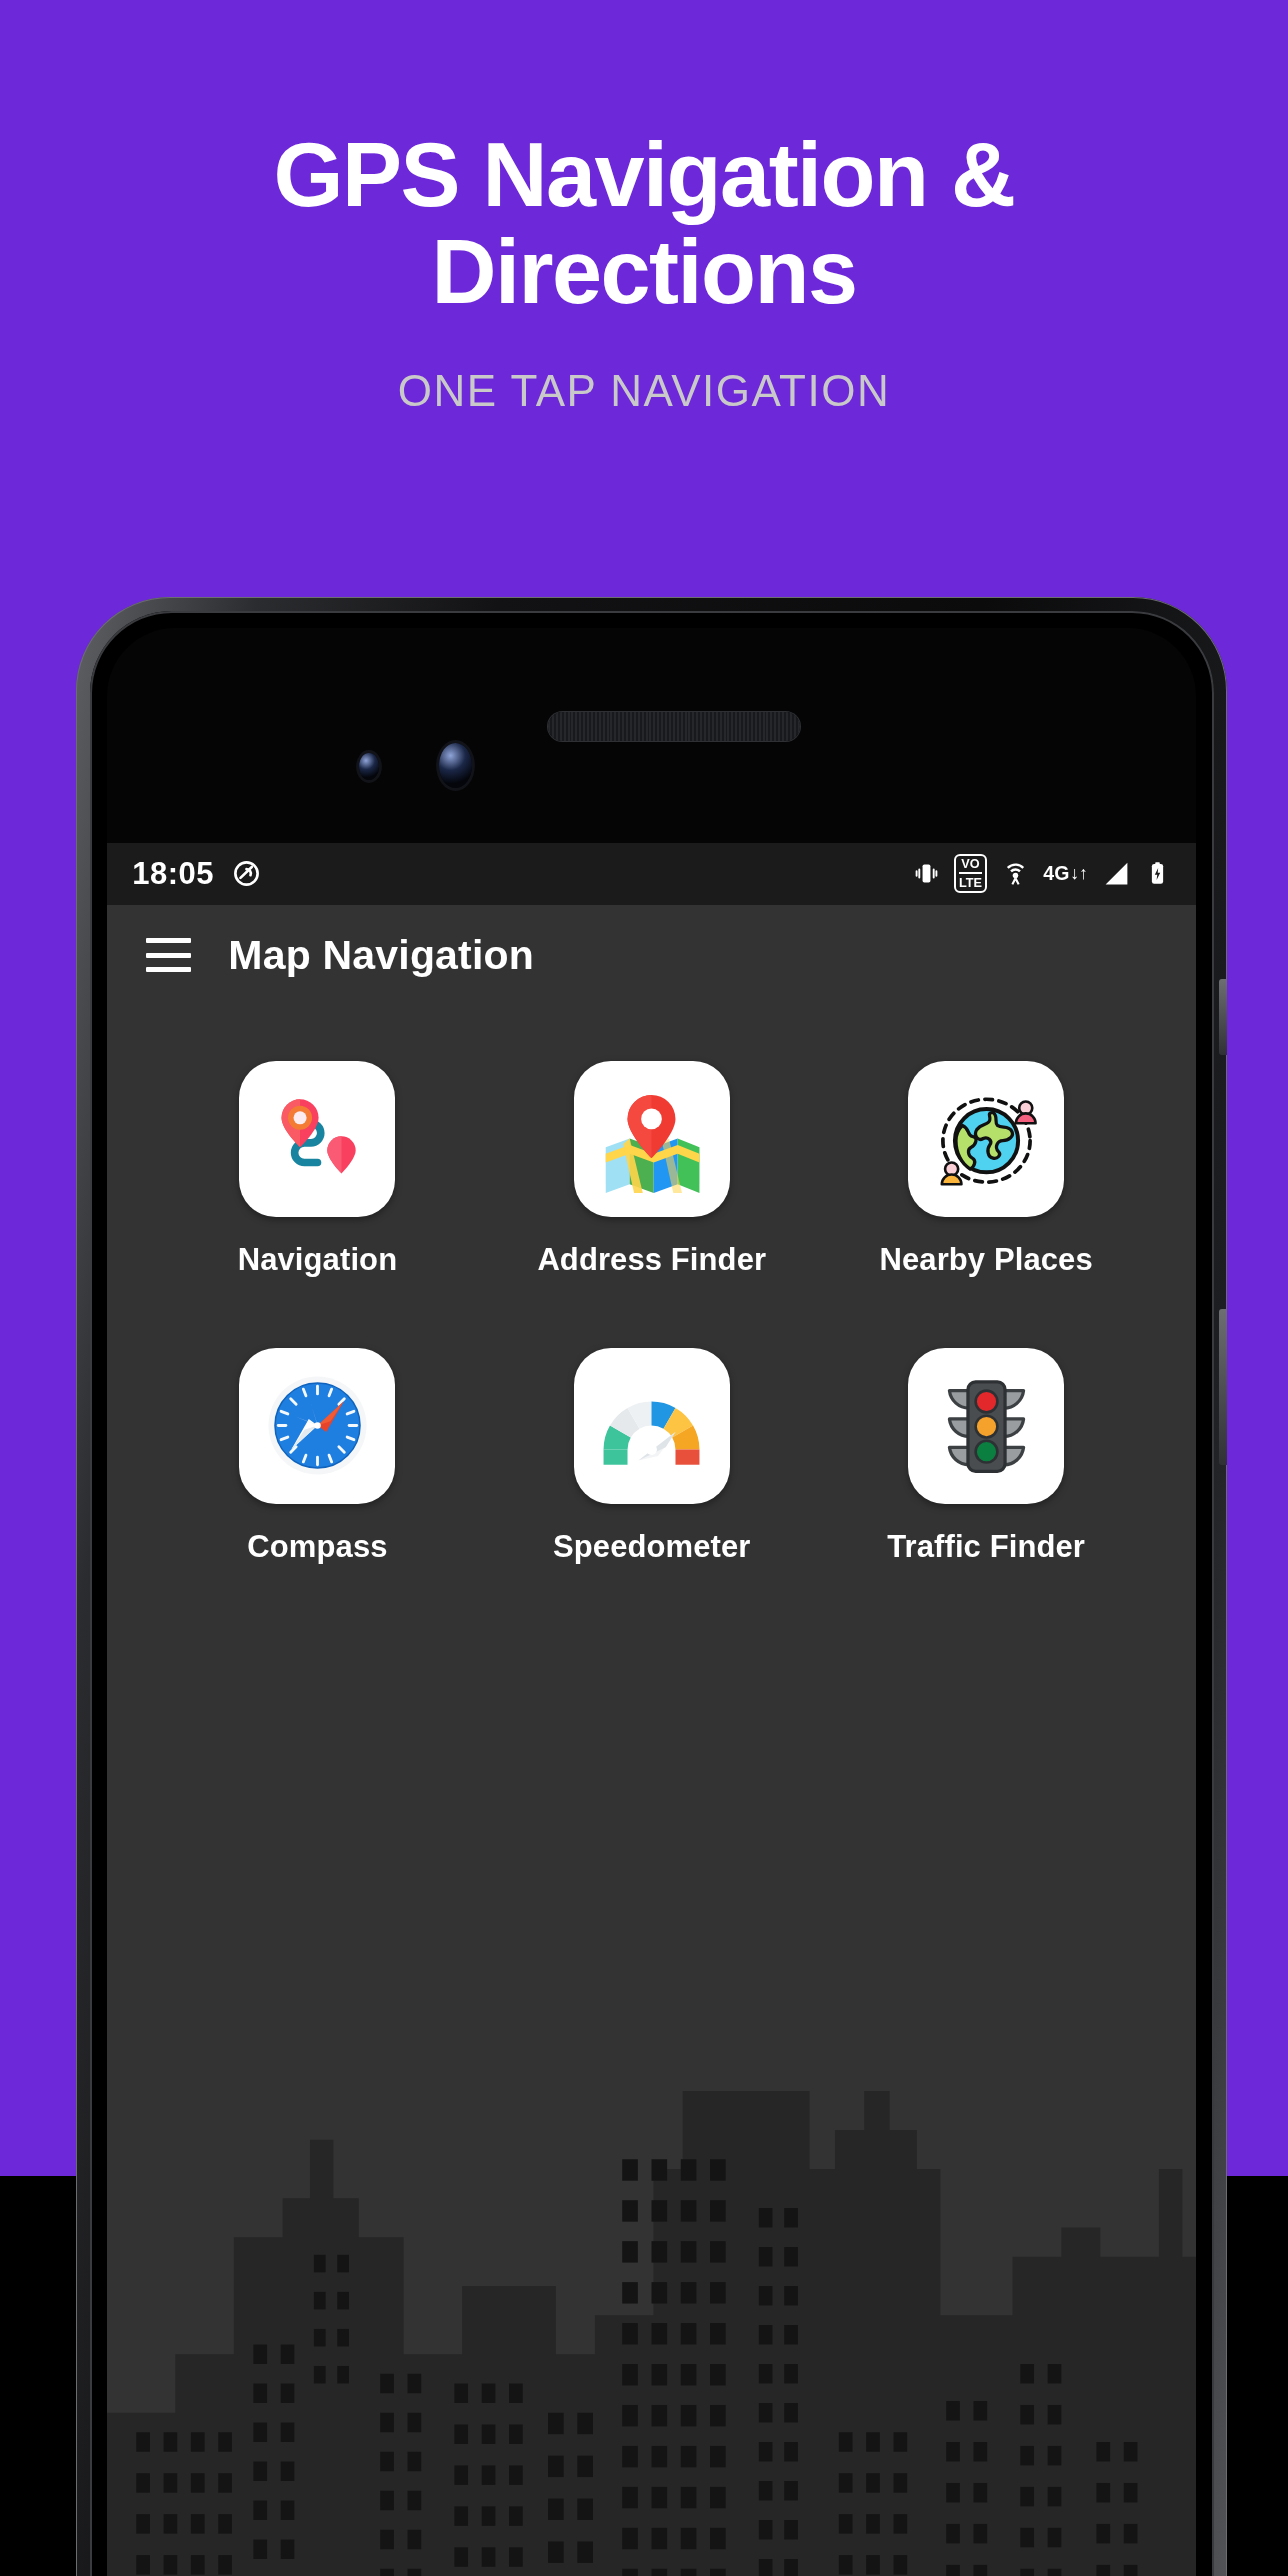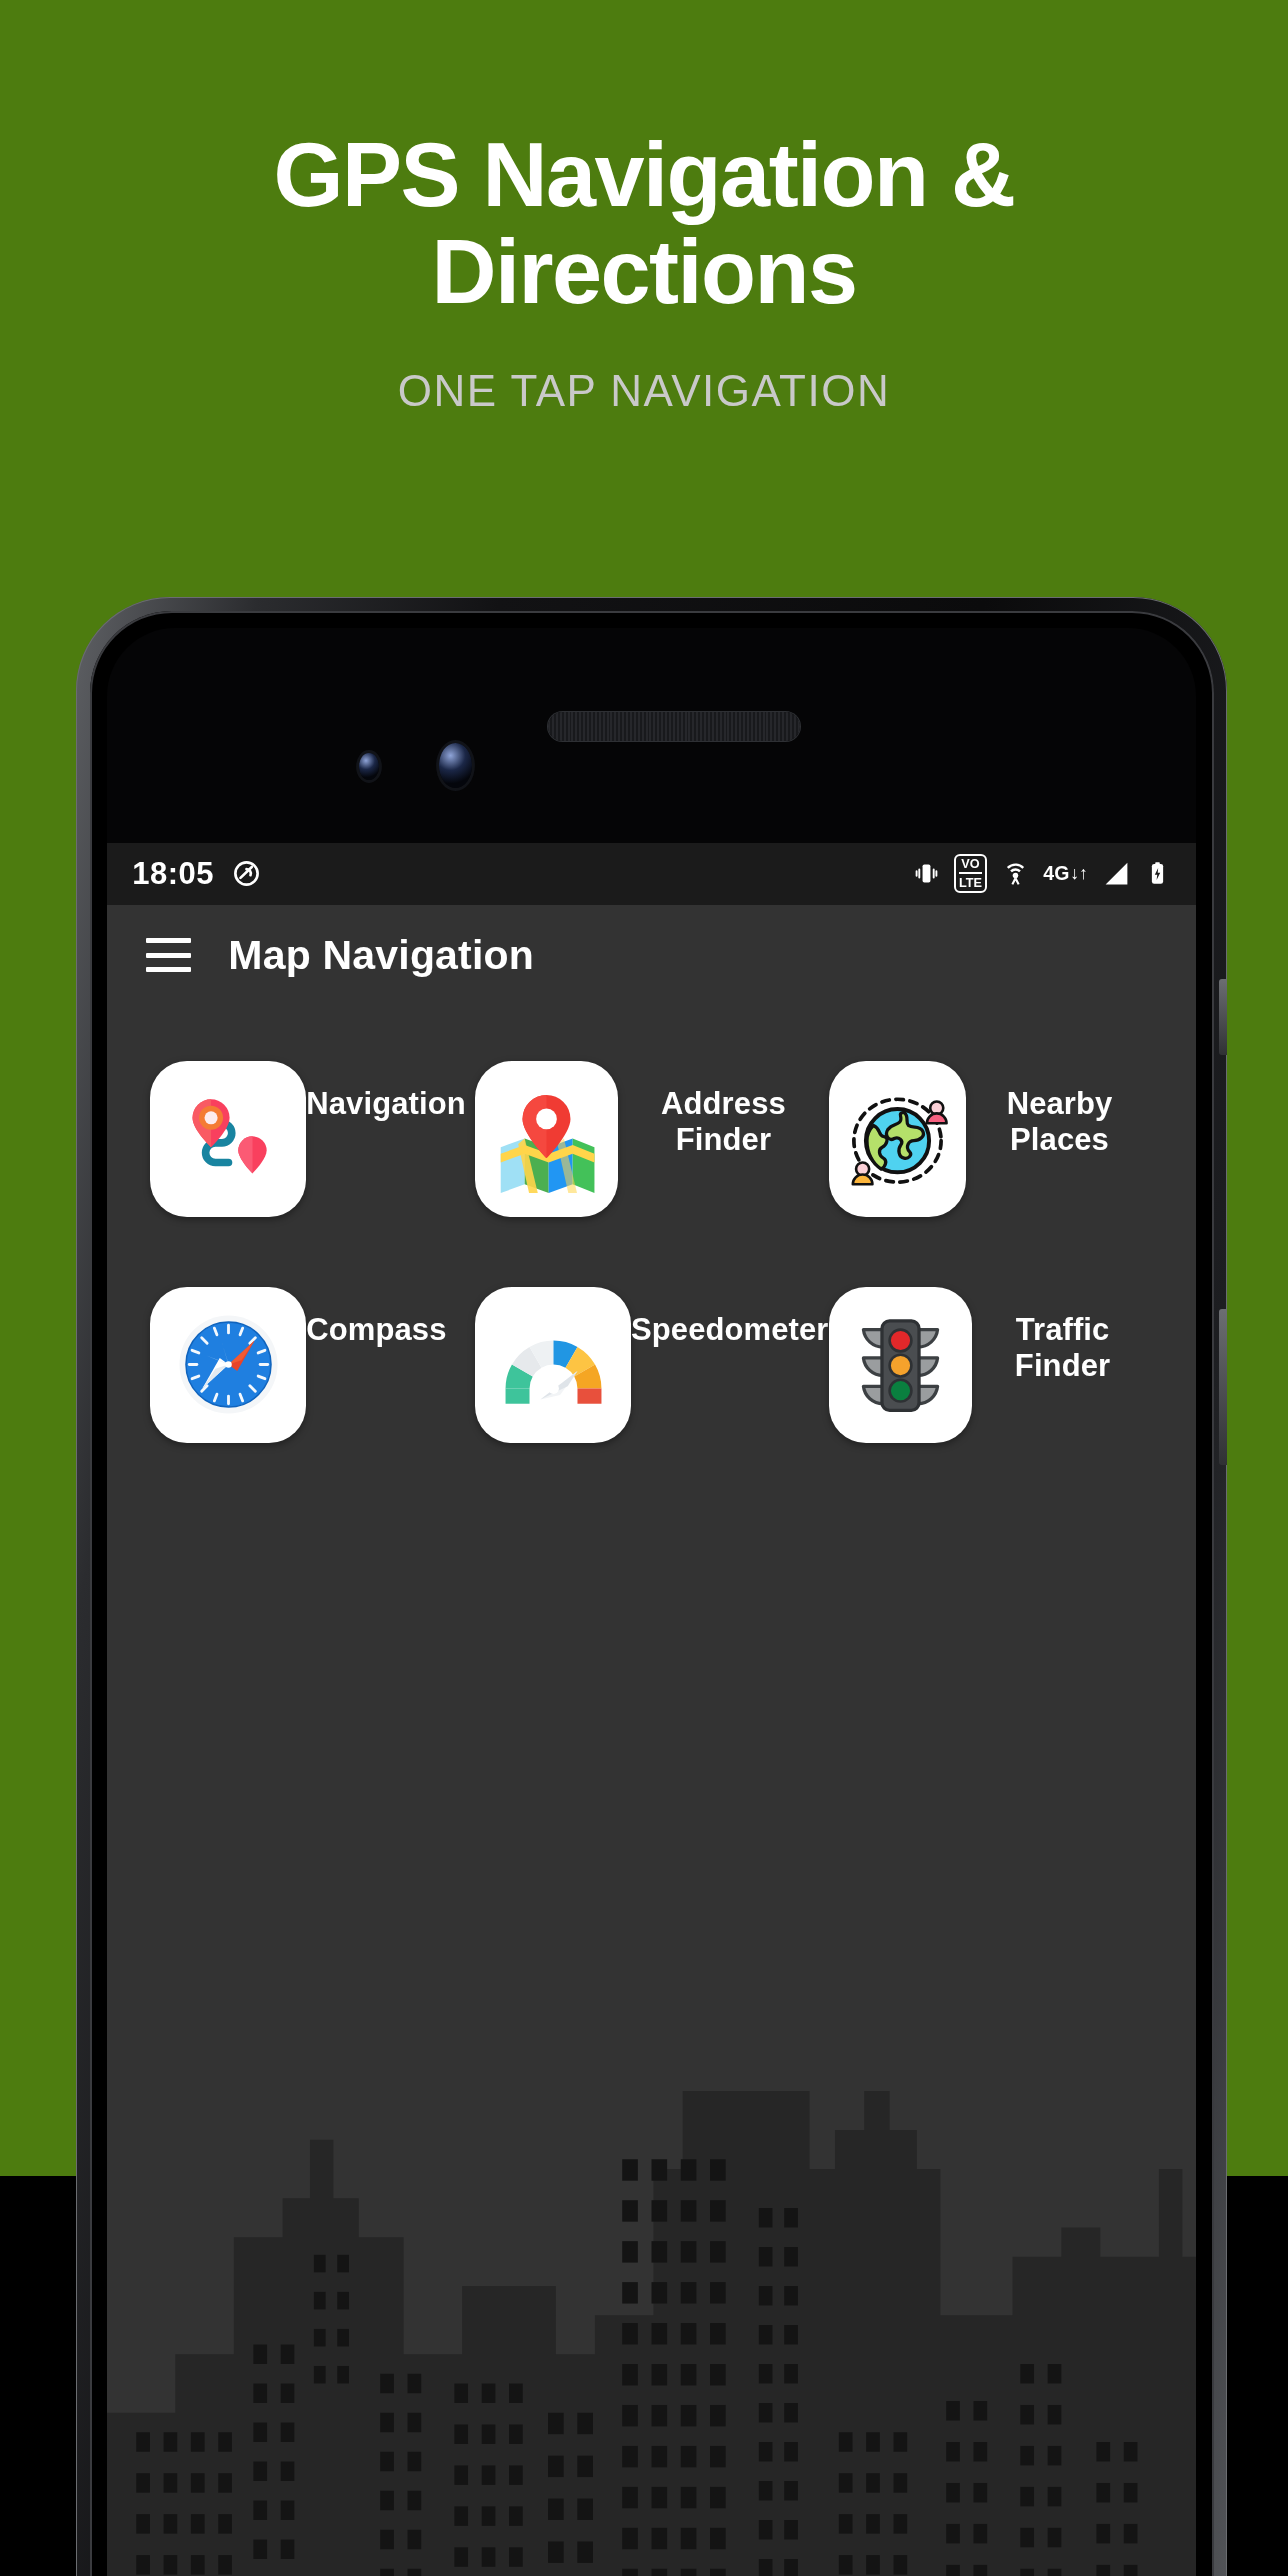--- a/index.html
+++ b/index.html
@@ -9,21 +9,21 @@
     height: 2576px;
     background: #000000;
     font-family: "Liberation Sans", sans-serif;
     overflow: hidden;
   }
 
   #stage {
     position: relative;
     width: 1288px;
     height: 2176px;
-    background: #4d7c0f;
+    background: #6d28d9;
   }
 
   
   .promo {
     position: absolute;
     top: 127px;
     left: 0;
     width: 1288px;
     text-align: center;
   }
@@ -178,21 +178,21 @@
 
   
   .grid {
     position: relative;
     z-index: 2;
     display: grid;
     grid-template-columns: repeat(3, 1fr);
     row-gap: 70px;
     padding: 55px 43px 0 43px;
   }
-  .tile { display: flex; align-items: flex-start; cursor: pointer; }
+  .tile { display: flex; flex-direction: column; align-items: center; cursor: pointer; }
   .tile-icon {
     width: 156px; height: 156px;
     border-radius: 37px;
     background: #ffffff;
     display: flex; align-items: center; justify-content: center;
     box-shadow: 0 2.9px 7.8px rgba(0,0,0,.35);
   }
   .tile-icon svg { width: 109px; height: 109px; display: block; }
   .tile-label {
     margin-top: 25px;

